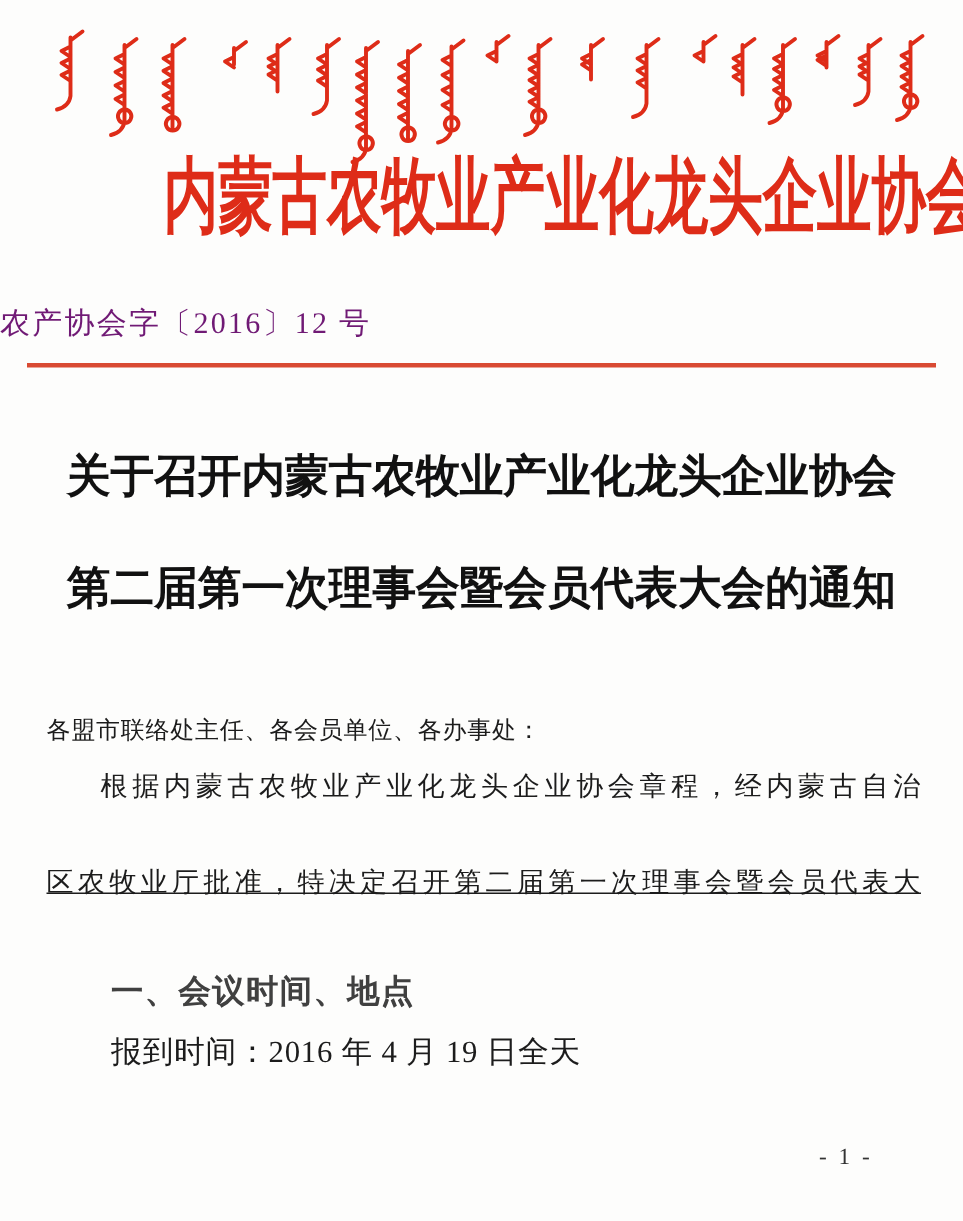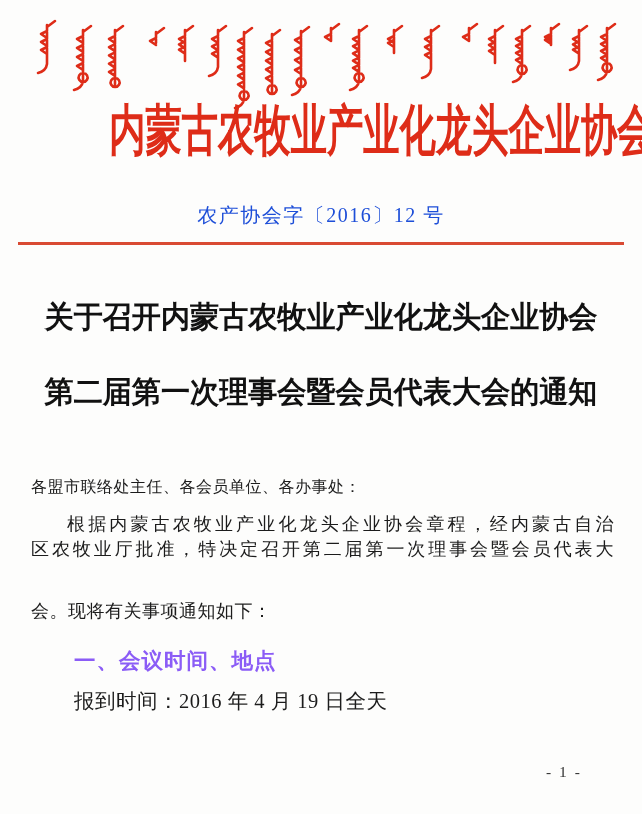--- a/index.html
+++ b/index.html
@@ -17,21 +17,21 @@
   .org-title {
     position:absolute; top:94px; left:0; width:642px;
     text-align:center; white-space:nowrap;
     font-size:55px; font-weight:bold;
     color:var(--red,#de2c18);
     transform:scaleX(0.66);
     letter-spacing:0px;
   }
   .doc-number {
     position:absolute; top:202px; left:0; width:642px;
-    text-align:center; font-size:20px; letter-spacing:1.5px; color:#1d4ed8;
+    font-size:20px; letter-spacing:1.5px; color:#701a75;
   }
   .red-rule {
     position:absolute; top:242px; left:18px; width:606px; height:3px;
     background:var(--red-line,#d94a33);
   }
   .doc-title {
     position:absolute; left:0; width:642px; text-align:center;
     font-size:30px; font-weight:bold; white-space:nowrap; color:#111;
     transform:scaleX(0.97);
   }
@@ -39,26 +39,26 @@
   .doc-title.l2 { top:372px; }
   .salutation {
     position:absolute; top:477px; left:31px;
     font-size:16px; letter-spacing:0.5px;
   }
   .para-line {
     position:absolute; left:31px; width:583px;
     font-size:18px; letter-spacing:0.5px;
   }
   .para-line.first { top:512px; text-indent:2em; text-align:justify; text-align-last:justify; }
-  .para-line.mid   { top:537px; text-align:justify; text-align-last:justify; }
+  .para-line.mid   { top:576px; text-align:justify; text-align-last:justify;text-decoration:underline; }
   .para-line.last  { top:599px; text-align:left; }
   .section-heading {
     position:absolute; top:646px; left:74px;
     font-family:"Liberation Sans","DejaVu Sans",sans-serif;
-    font-size:21.5px; font-weight:bold; letter-spacing:1px; color:#8b5cf6;
+    font-size:21.5px; font-weight:bold; letter-spacing:1px; color:#404040;
   }
   .report-line {
     position:absolute; top:687px; left:74px;
     font-size:20.5px; letter-spacing:0.5px;
   }
   .page-number {
     position:absolute; top:763px; left:546px;
     font-size:15.5px; letter-spacing:2px; color:#333;
     font-family:"Liberation Serif","DejaVu Serif",serif;
   }
@@ -137,21 +137,20 @@
   <div class="doc-title l1">关于召开内蒙古农牧业产业化龙头企业协会</div>
 
   <div class="doc-title l2">第二届第一次理事会暨会员代表大会的通知</div>
 
   <div class="salutation">各盟市联络处主任、各会员单位、各办事处：</div>
 
   <div class="para-line first">根据内蒙古农牧业产业化龙头企业协会章程，经内蒙古自治</div>
 
   <div class="para-line mid">区农牧业厅批准，特决定召开第二届第一次理事会暨会员代表大</div>
 
-  <div class="para-line last">会。现将有关事项通知如下：</div>
 
   <div class="section-heading">一、会议时间、地点</div>
 
   <div class="report-line">报到时间：2016 年 4 月 19 日全天</div>
 
   <div class="page-number">- 1 -</div>
 
 </div>
 
 </body></html>

